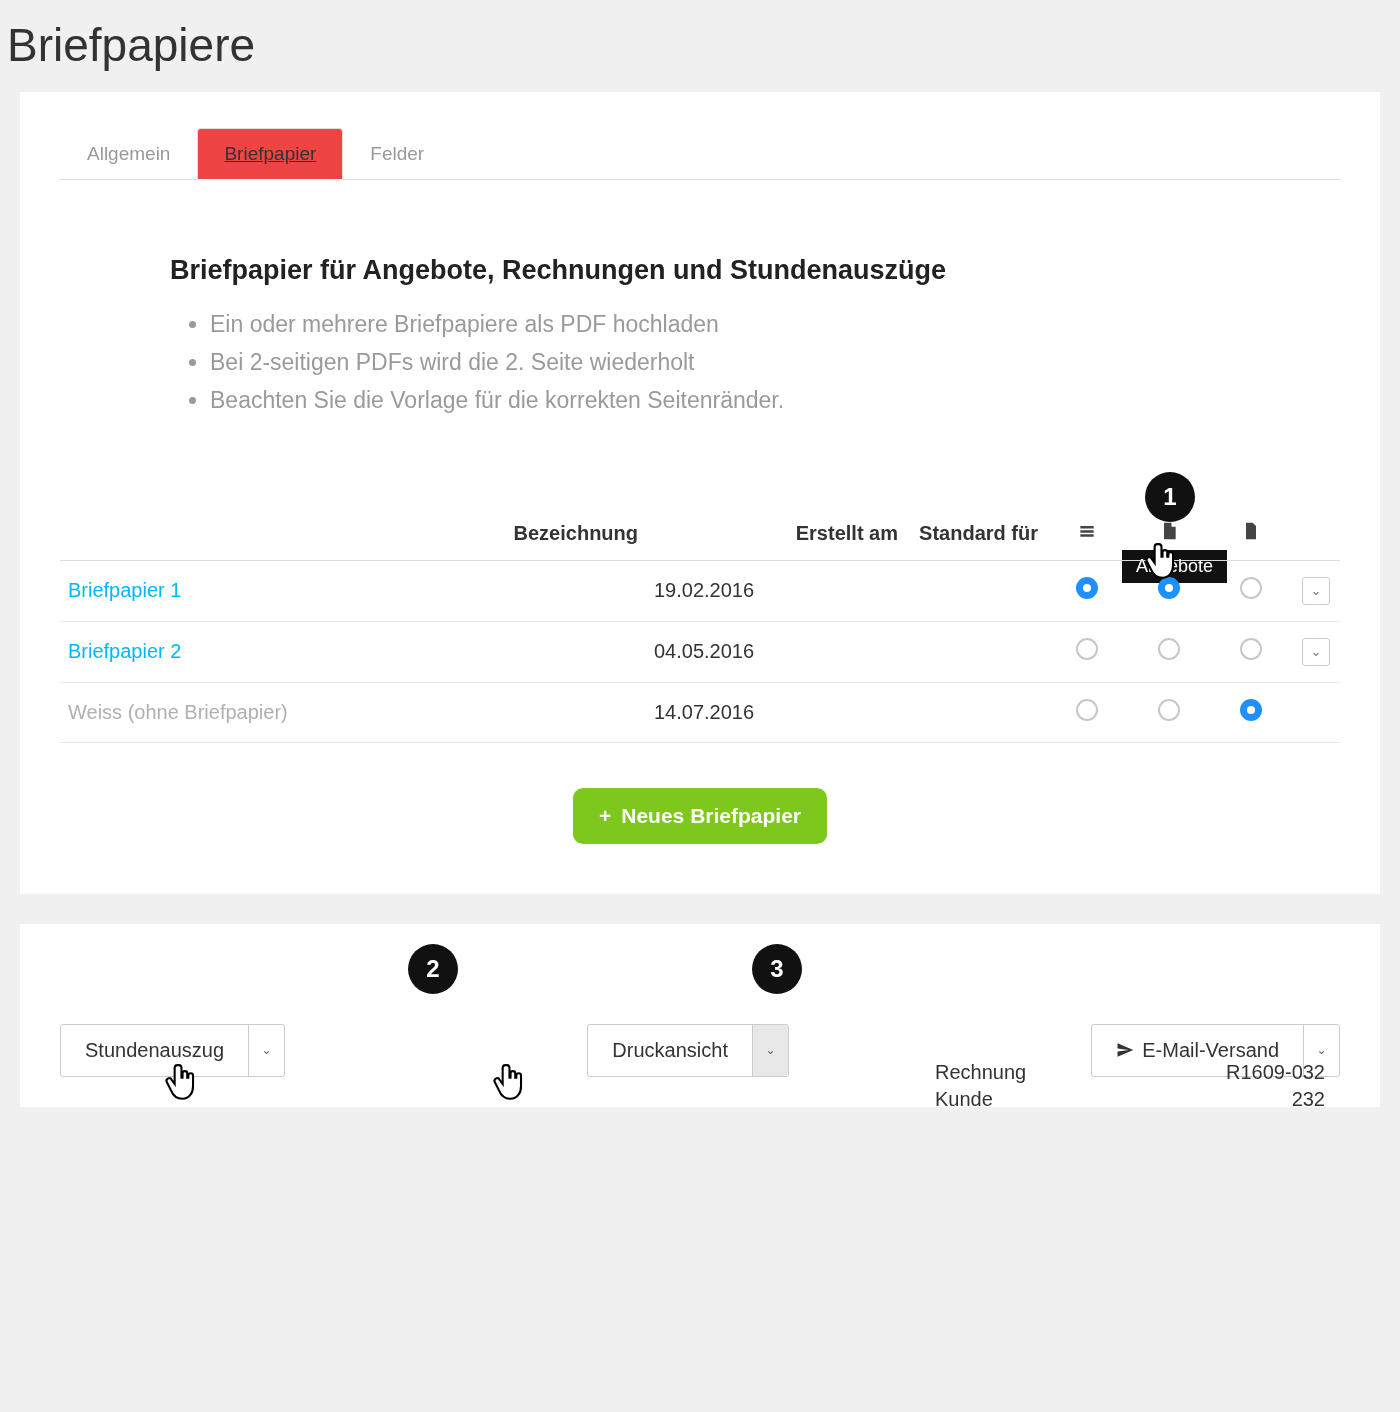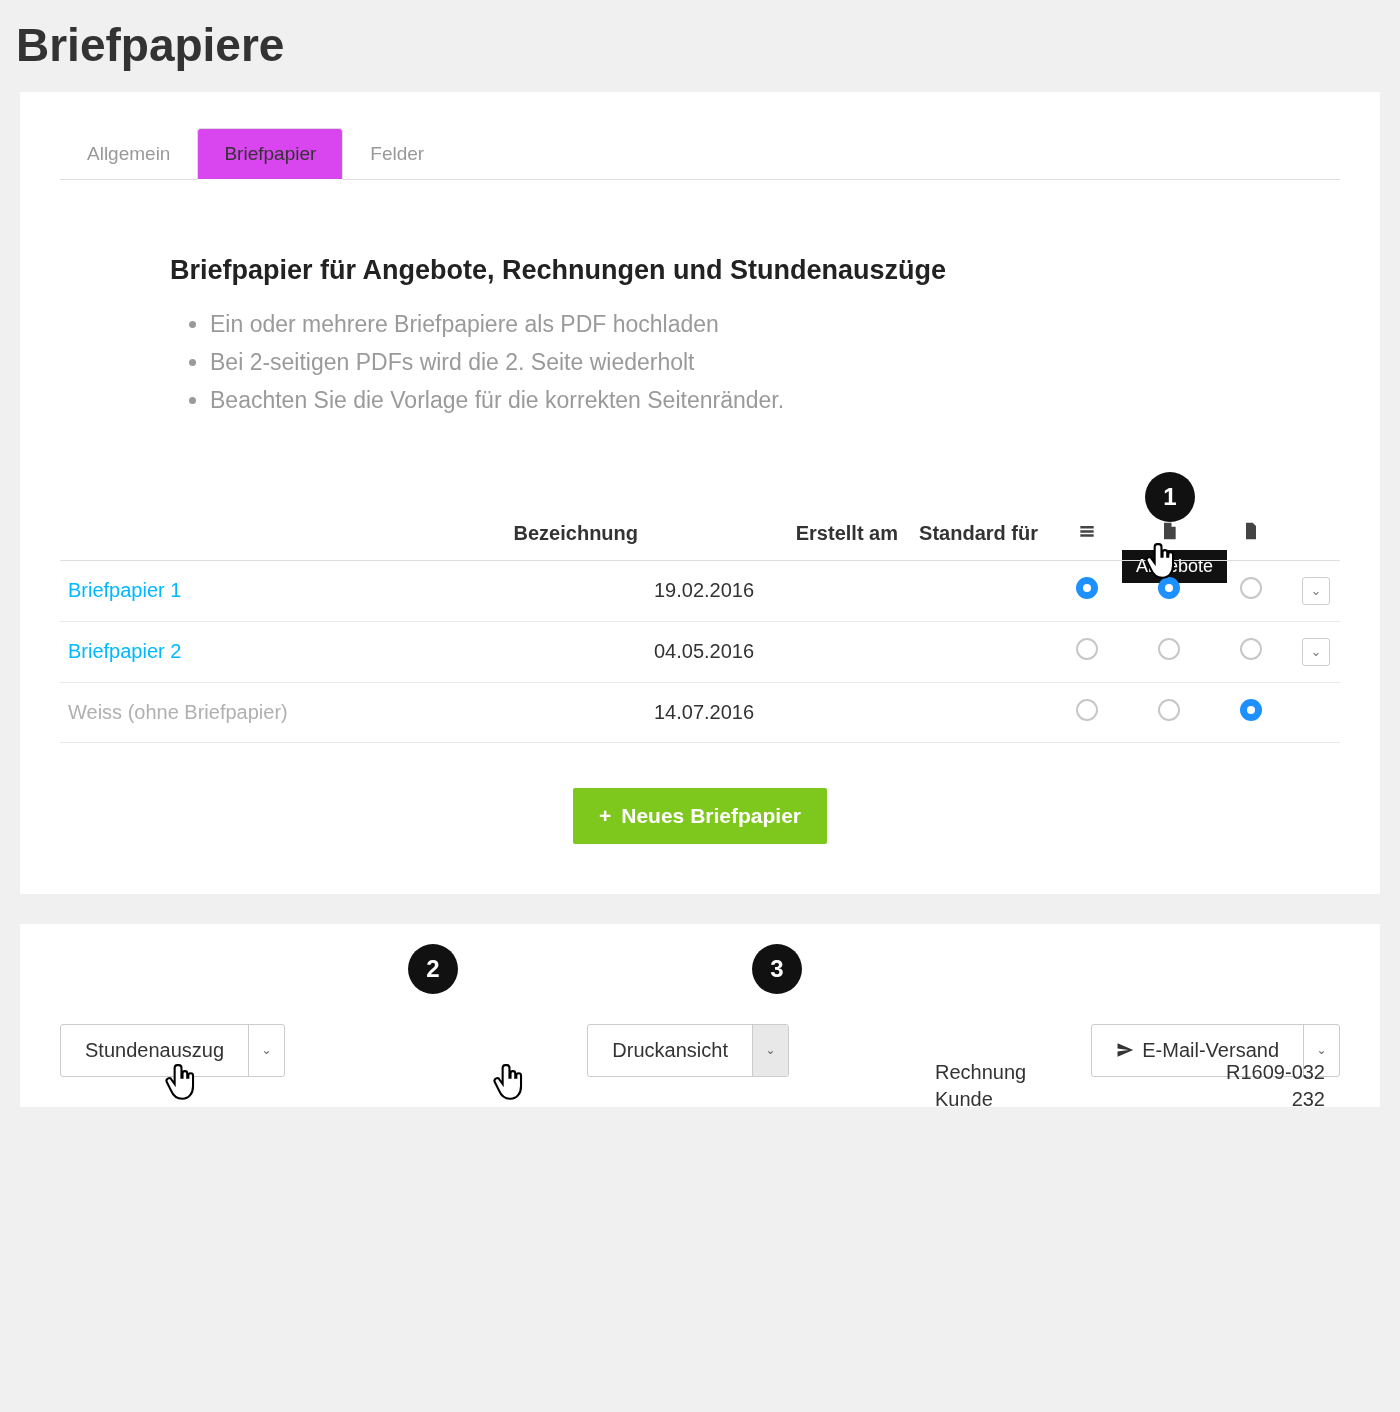--- a/index.html
+++ b/index.html
@@ -4,23 +4,23 @@
 <style>
   * { box-sizing: border-box; margin: 0; padding: 0; }
   body {
     font-family: -apple-system, BlinkMacSystemFont, "Segoe UI", Helvetica, Arial, sans-serif;
     background: #f0f0f0;
     width: 1400px;
     color: #333;
   }
   .page-title {
     font-size: 46px;
-    font-weight: 700;
-    color: #333;
-    padding: 18px 20px 20px 16px;
+    font-weight: 400;
+    color: #333;
+    padding: 18px 20px 20px 7px;
   }
   .card {
     background: #fff;
     margin: 0 20px 30px 20px;
     padding: 35px 40px 50px 40px;
     position: relative;
   }
   .tabs {
     border-bottom: 1px solid #ddd;
     display: flex;
@@ -35,21 +35,22 @@
     border: 1px solid transparent;
     border-bottom: none;
     position: relative;
     bottom: -1px;
   }
   .tab.active {
     color: #333;
     border: 1px solid #ddd;
     border-bottom: 1px solid #fff;
     border-radius: 4px 4px 0 0;
-    background: #d946ef;
+    background: #ef4444;
+    text-decoration: underline;
   }
   .intro {
     margin: 75px 0 0 110px;
     max-width: 880px;
   }
   .intro h2 {
     font-size: 27px;
     font-weight: 700;
     color: #222;
     margin-bottom: 22px;
@@ -164,21 +165,21 @@
 
   .new-btn {
     display: block;
     margin: 45px auto 0 auto;
     background: #7ec71d;
     color: #fff;
     border: none;
     padding: 16px 26px;
     font-size: 21px;
     font-weight: 600;
-    border-radius: 2px;
+    border-radius: 10px;
     cursor: pointer;
   }
   .new-btn .plus { font-weight: 900; margin-right: 10px; }
 
   
   .bottom {
     background: #fff;
     margin: 0 20px;
     padding: 30px 40px 30px 40px;
     position: relative;

